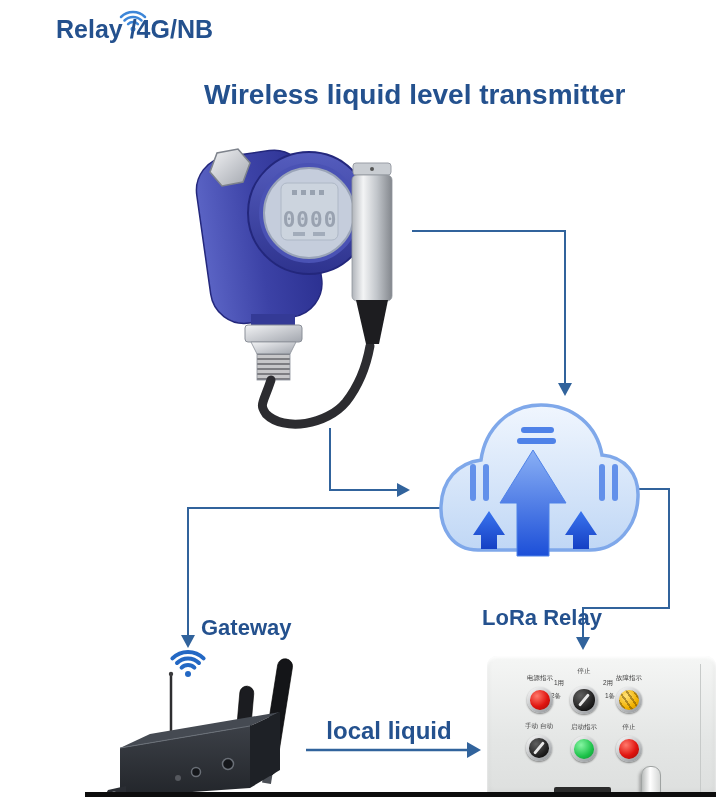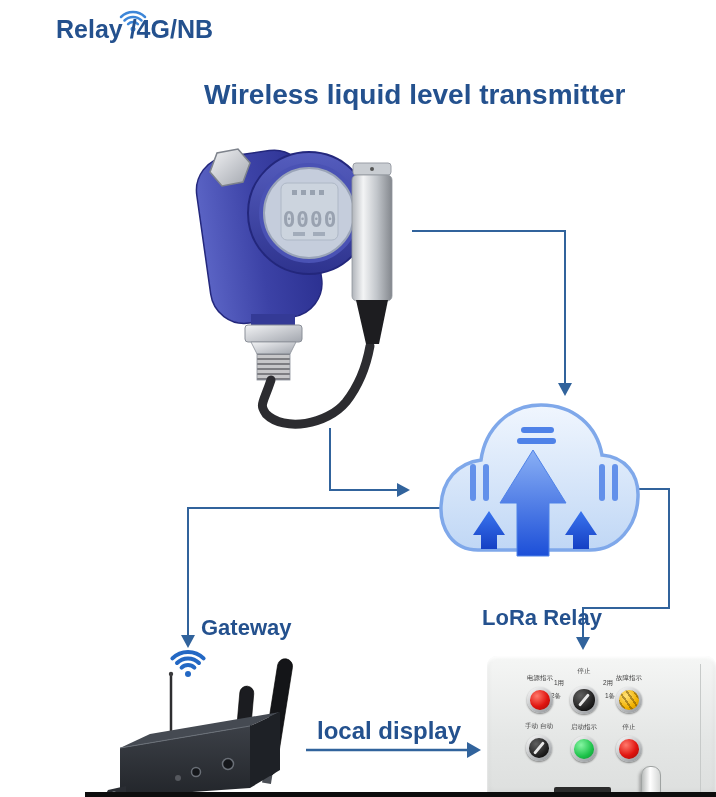--- a/index.html
+++ b/index.html
@@ -202,21 +202,21 @@
       <circle cx="196" cy="772" r="4.5" fill="#14161a" stroke="#6a6f77" stroke-width="1.5"></circle>
       <circle cx="228" cy="764" r="5.5" fill="#14161a" stroke="#6a6f77" stroke-width="1.5"></circle>
       <circle cx="178" cy="778" r="3" fill="#55585e"></circle>
     </g>
   </svg>
 
   <div class="lbl header">Relay /4G/NB</div>
   <div class="lbl title">Wireless liquid level transmitter</div>
   <div class="lbl cloud">LoRa Relay</div>
   <div class="lbl gateway">Gateway</div>
-  <div class="lbl localdisp">local display</div>
+  <div class="lbl localdisp">local liquid</div>
 
   <div class="panel">
     <div class="seam"></div>
 
     <div class="plabel" style="left:28px;top:18px;width:50px;">电源指示</div>
     <div class="plabel" style="left:82px;top:11px;width:30px;">停止</div>
     <div class="plabel" style="left:64px;top:23px;width:16px;">1用</div>
     <div class="plabel" style="left:113px;top:23px;width:16px;">2用</div>
     <div class="plabel" style="left:61px;top:36px;width:16px;">2备</div>
     <div class="plabel" style="left:115px;top:36px;width:16px;">1备</div>

